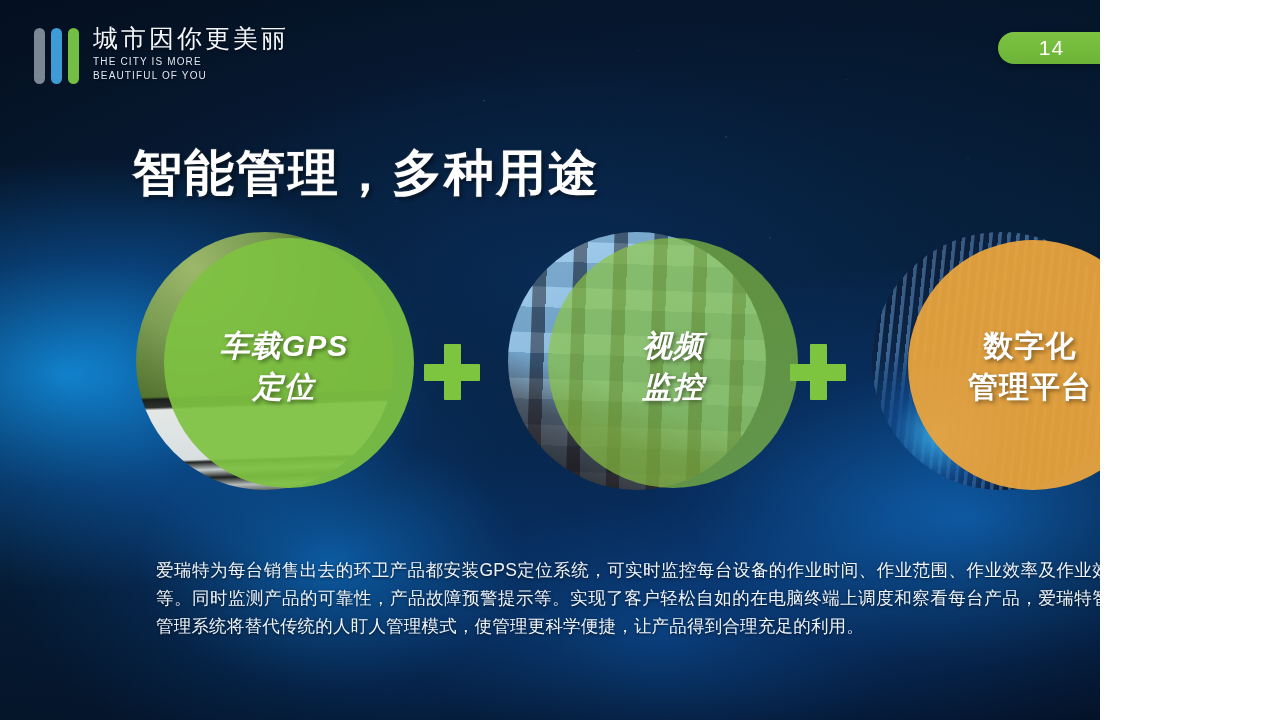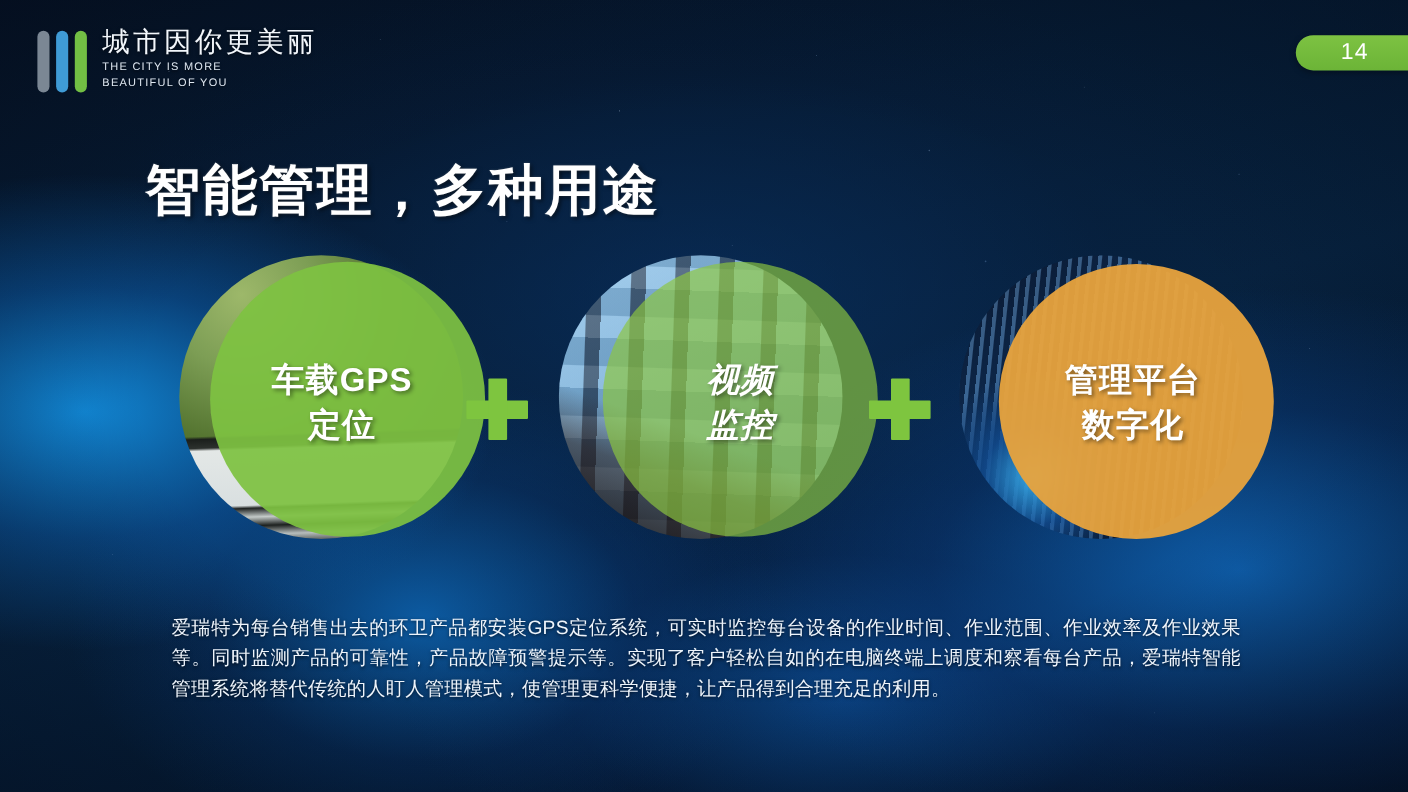--- a/index.html
+++ b/index.html
@@ -5,21 +5,21 @@
   * { margin:0; padding:0; box-sizing:border-box; }
   html, body {
     width:1280px; height:720px;
     overflow:hidden;
     font-family:"Liberation Sans", sans-serif;
   }
 
   
   #slide {
     position:relative;
-    width:1280px; height:720px;
+    width:1100px; height:720px;
     background:#0a1e38;
     overflow:hidden;
   }
 
   
   .bg-base {
     position:absolute; inset:0;
     background:
       radial-gradient(ellipse 520px 300px at 6% 52%,  rgba(18,140,220,0.95) 0%, rgba(12,95,175,0.55) 38%, rgba(8,45,95,0.0) 72%),
       radial-gradient(ellipse 430px 290px at 30% 78%, rgba(14,110,195,0.75) 0%, rgba(9,60,125,0.35) 45%, rgba(8,40,85,0.0) 75%),
@@ -102,21 +102,21 @@
     z-index:6;
   }
 
   
   .diagram {
     position:absolute; left:0; top:232px;
     width:1280px; height:268px;
     z-index:5;
   }
   .group { position:absolute; top:0; width:268px; height:268px; }
-  .group-1 { left:163px; }
+  .group-1 { left:136px;font-style:italic; }
   .group-2 { left:508px;font-style:italic; }
   .group-3 { left:872px; }
 
   
   .photo-disc {
     position:absolute; top:0; left:0;
     width:258px; height:258px;
     border-radius:50%;
     overflow:hidden;
   }
@@ -246,22 +246,22 @@
         <span>监控</span>
       </div>
     </div>
 
     <div class="plus plus-2"></div>
 
     <div class="group group-3">
       <div class="photo-disc photo-3"></div>
       <div class="color-disc disc-orange"></div>
       <div class="circle-label label-pos-3">
+        <span>数字化</span>
         <span>管理平台</span>
-        <span>数字化</span>
       </div>
     </div>
 
   </div>
 
   <div class="body-text">
     <p>爱瑞特为每台销售出去的环卫产品都安装GPS定位系统，可实时监控每台设备的作业时间、作业范围、作业效率及作业效果等。同时监测产品的可靠性，产品故障预警提示等。实现了客户轻松自如的在电脑终端上调度和察看每台产品，爱瑞特智能管理系统将替代传统的人盯人管理模式，使管理更科学便捷，让产品得到合理充足的利用。</p>
   </div>
 
 </div>

